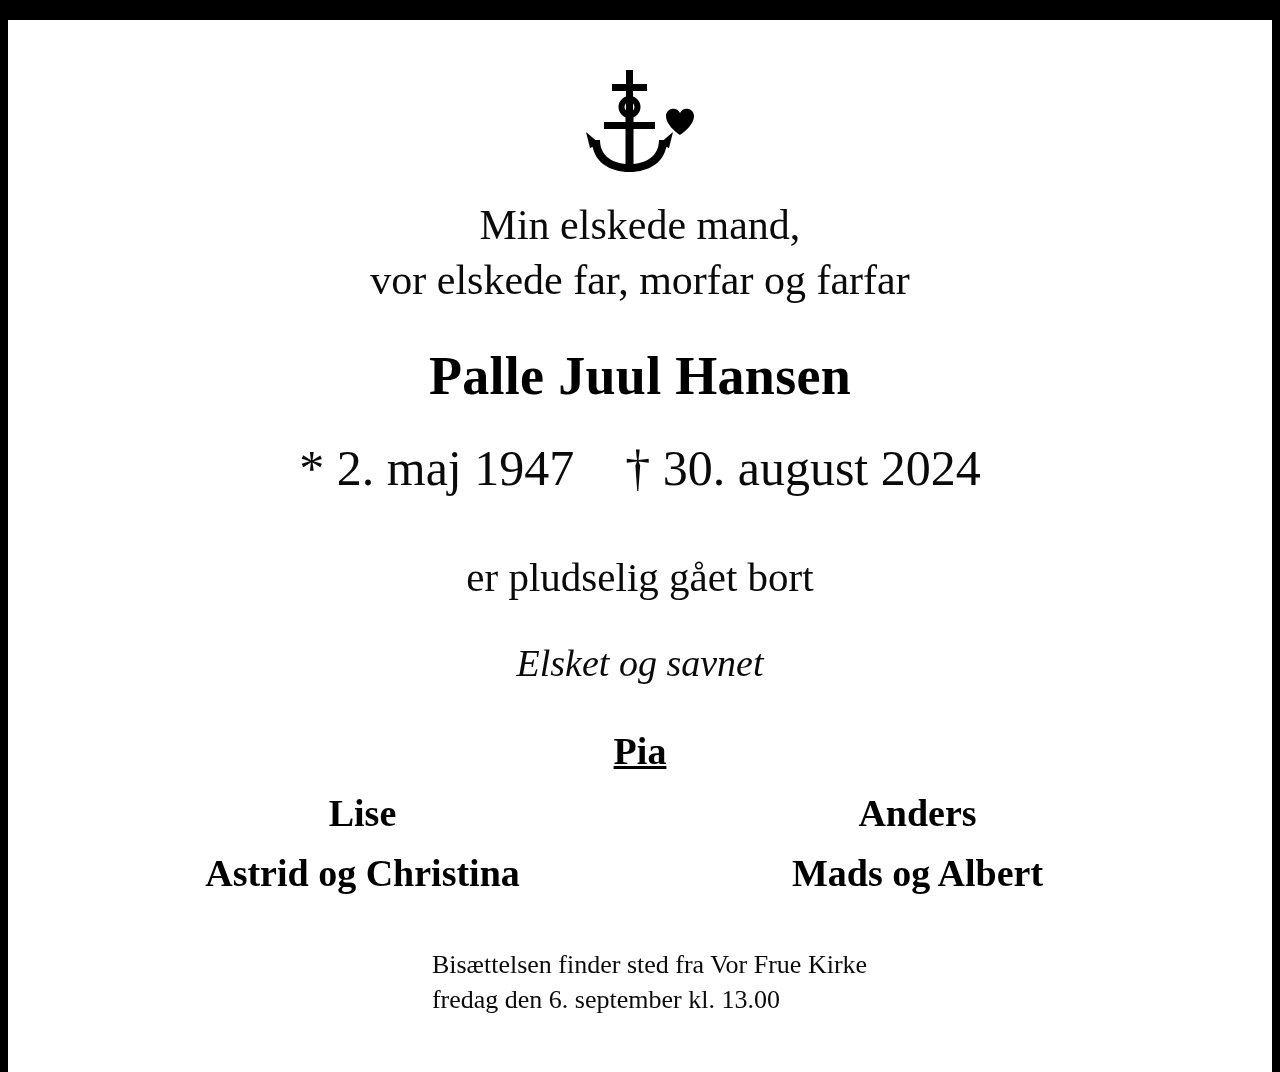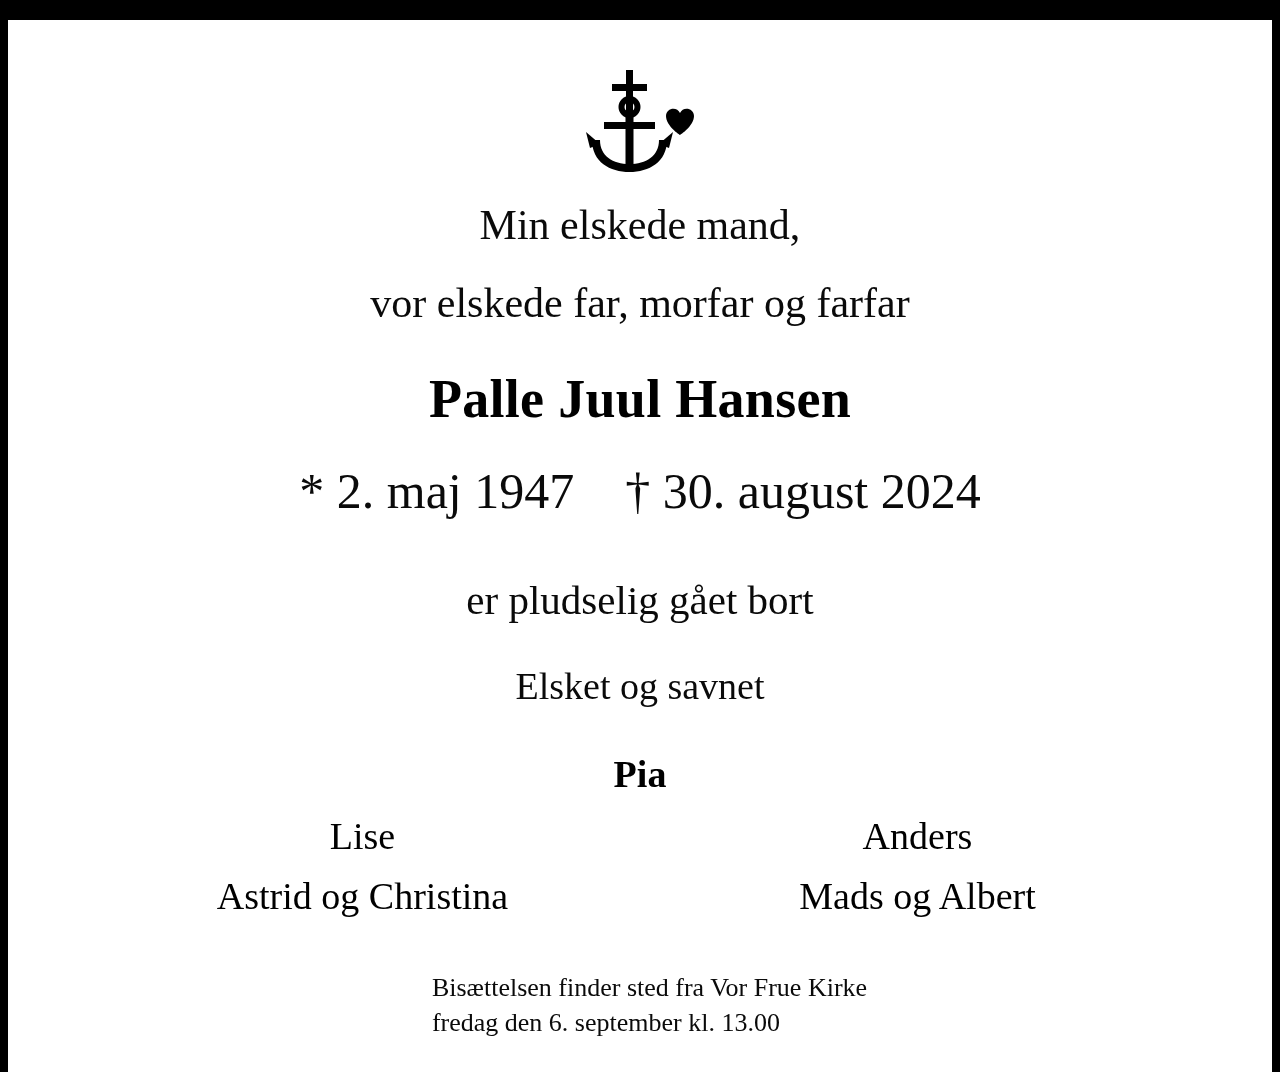--- a/index.html
+++ b/index.html
@@ -36,21 +36,20 @@
   }
   .salutation {
     text-align: center;
     font-size: 42px;
     line-height: 1.32;
     color: #0a0a0a;
     margin-top: 14px;
   }
   .salutation .line2 {
     display: block;
-    margin-top: 23px;
   }
   .deceased-name {
     text-align: center;
     font-size: 54px;
     font-weight: bold;
     color: #000000;
     margin-top: 36px;
     letter-spacing: 0.3px;
     font-family: Liberation Serif, serif;
   }
@@ -67,46 +66,48 @@
   }
   .passing-text {
     text-align: center;
     font-size: 41px;
     color: #0a0a0a;
     margin-top: 56px;
   }
   .epitaph {
     text-align: center;
     font-size: 38px;
+    font-style: italic;
     color: #0a0a0a;
     margin-top: 40px;
   }
   .survivor-primary {
     text-align: center;
     font-size: 38px;
     font-weight: bold;
     color: #000000;
     margin-top: 44px;
+    text-decoration: underline;
   }
   .survivors-grid {
     width: 1110px;
     margin-top: 14px;
     display: flex;
     flex-direction: column;
     gap: 6px;
   }
   .survivor-row {
     display: flex;
     width: 100%;
   }
   .survivor-col {
     flex: 1 1 50%;
     text-align: center;
     font-size: 38px;
-    font-weight: normal;
+    font-weight: bold;
     color: #000000;
     line-height: 1.42;
   }
   .service-info {
     text-align: left;
     font-size: 26px;
     color: #0a0a0a;
     margin-top: 46px;
     line-height: 1.36;
     margin-left: 19px;

